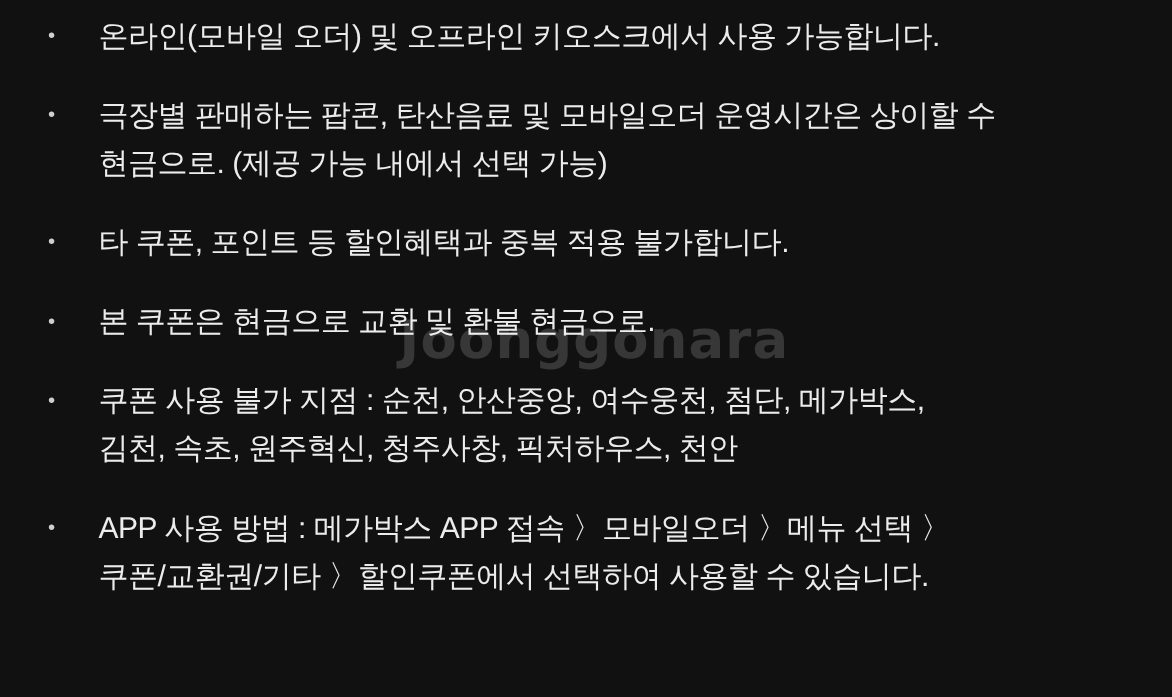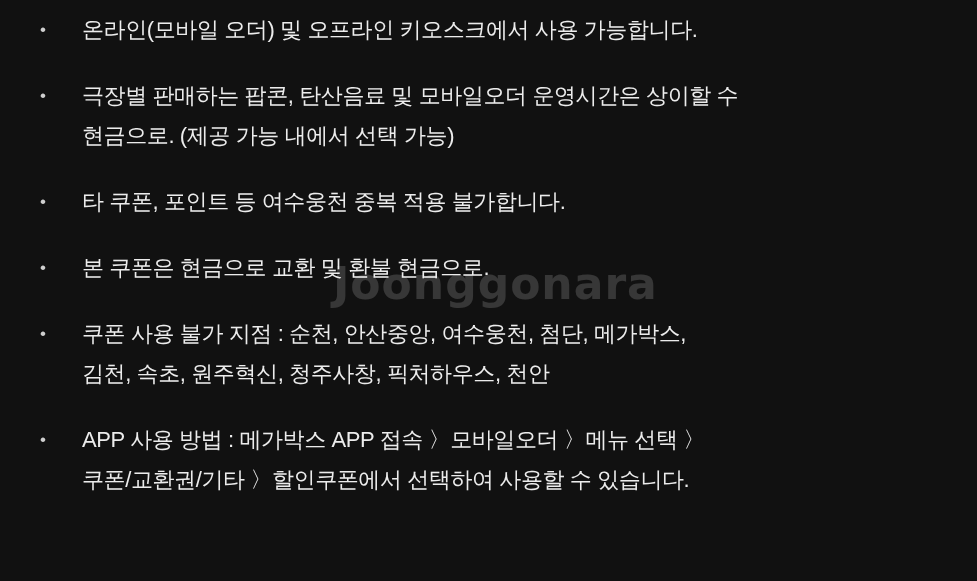--- a/index.html
+++ b/index.html
@@ -38,21 +38,21 @@
     color: #cfcfcf;
     font-size: 17px;
     line-height: 40px;
     text-align: left;
     padding-left: 4px;
     box-sizing: border-box;
   }
   .notice-text {
     flex: 1 1 auto;
     color: #ececec;
-    font-size: 22px;
+    font-size: 25px;
     line-height: 40px;
     letter-spacing: -0.4px;
     white-space: pre-line;
     word-break: keep-all;
   }
   .watermark {
     position: absolute;
     left: 333px;
     top: 258px;
     font-size: 44px;
@@ -74,21 +74,21 @@
       <span class="bullet">•</span>
       <span class="notice-text">온라인(모바일 오더) 및 오프라인 키오스크에서 사용 가능합니다.</span>
     </li>
     <li class="notice-item">
       <span class="bullet">•</span>
       <span class="notice-text">극장별 판매하는 팝콘, 탄산음료 및 모바일오더 운영시간은 상이할 수
 현금으로. (제공 가능 내에서 선택 가능)</span>
     </li>
     <li class="notice-item">
       <span class="bullet">•</span>
-      <span class="notice-text">타 쿠폰, 포인트 등 여수웅천 중복 적용 불가합니다.</span>
+      <span class="notice-text">타 쿠폰, 포인트 등 할인혜택과 중복 적용 불가합니다.</span>
     </li>
     <li class="notice-item">
       <span class="bullet">•</span>
       <span class="notice-text">본 쿠폰은 현금으로 교환 및 환불 현금으로.</span>
     </li>
     <li class="notice-item">
       <span class="bullet">•</span>
       <span class="notice-text">쿠폰 사용 불가 지점 : 순천, 안산중앙, 여수웅천, 첨단, 메가박스,
 김천, 속초, 원주혁신, 청주사창, 픽처하우스, 천안</span>
     </li>

